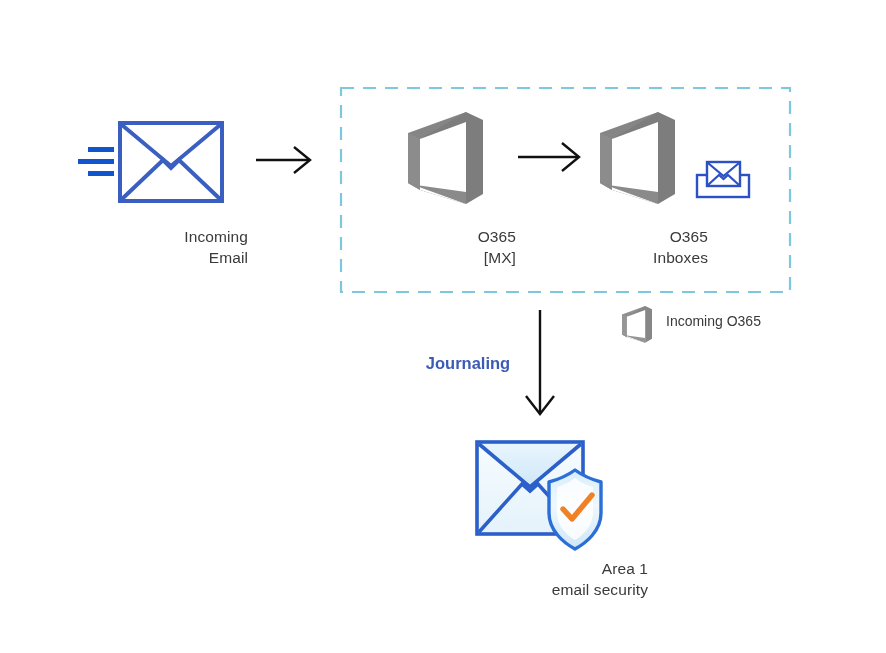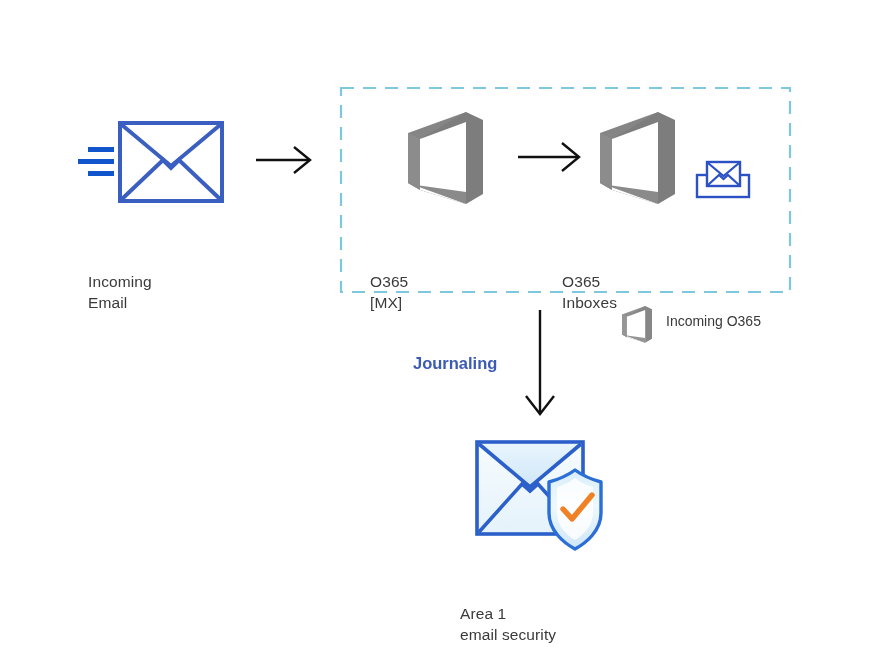--- a/index.html
+++ b/index.html
@@ -17,55 +17,54 @@
   }
   #canvas {
     position: absolute;
     left: 0;
     top: 0;
     width: 886px;
     height: 653px;
   }
   .node-label {
     position: absolute;
-    text-align: left;
+    text-align: right;
     font-family: "Liberation Sans", sans-serif;
     font-size: 15.5px;
     line-height: 21px;
     color: #3a3a3a;
     white-space: pre;
     letter-spacing: 0.1px;
-    margin-top: 45px;
   }
   #incoming-email-label {
     left: 88px;
     top: 226px;
     width: 160px;
   }
   #o365mx-label {
     left: 370px;
     top: 226px;
     width: 146px;
   }
   #o365inbox-label {
     left: 562px;
     top: 226px;
     width: 146px;
   }
   #area1-label {
-    left: 460px;
+    left: 488px;
     top: 558px;
     width: 160px;
   }
   #journaling-label {
     position: absolute;
     left: 413px;
     top: 354px;
     width: 110px;
-    text-align: left;
+    text-align: center;
     font-family: "Liberation Sans", sans-serif;
     font-size: 16.5px;
     font-weight: bold;
     color: #3b5bb5;
     white-space: nowrap;
   }
   #legend-text {
     position: absolute;
     left: 666px;
     top: 313px;

